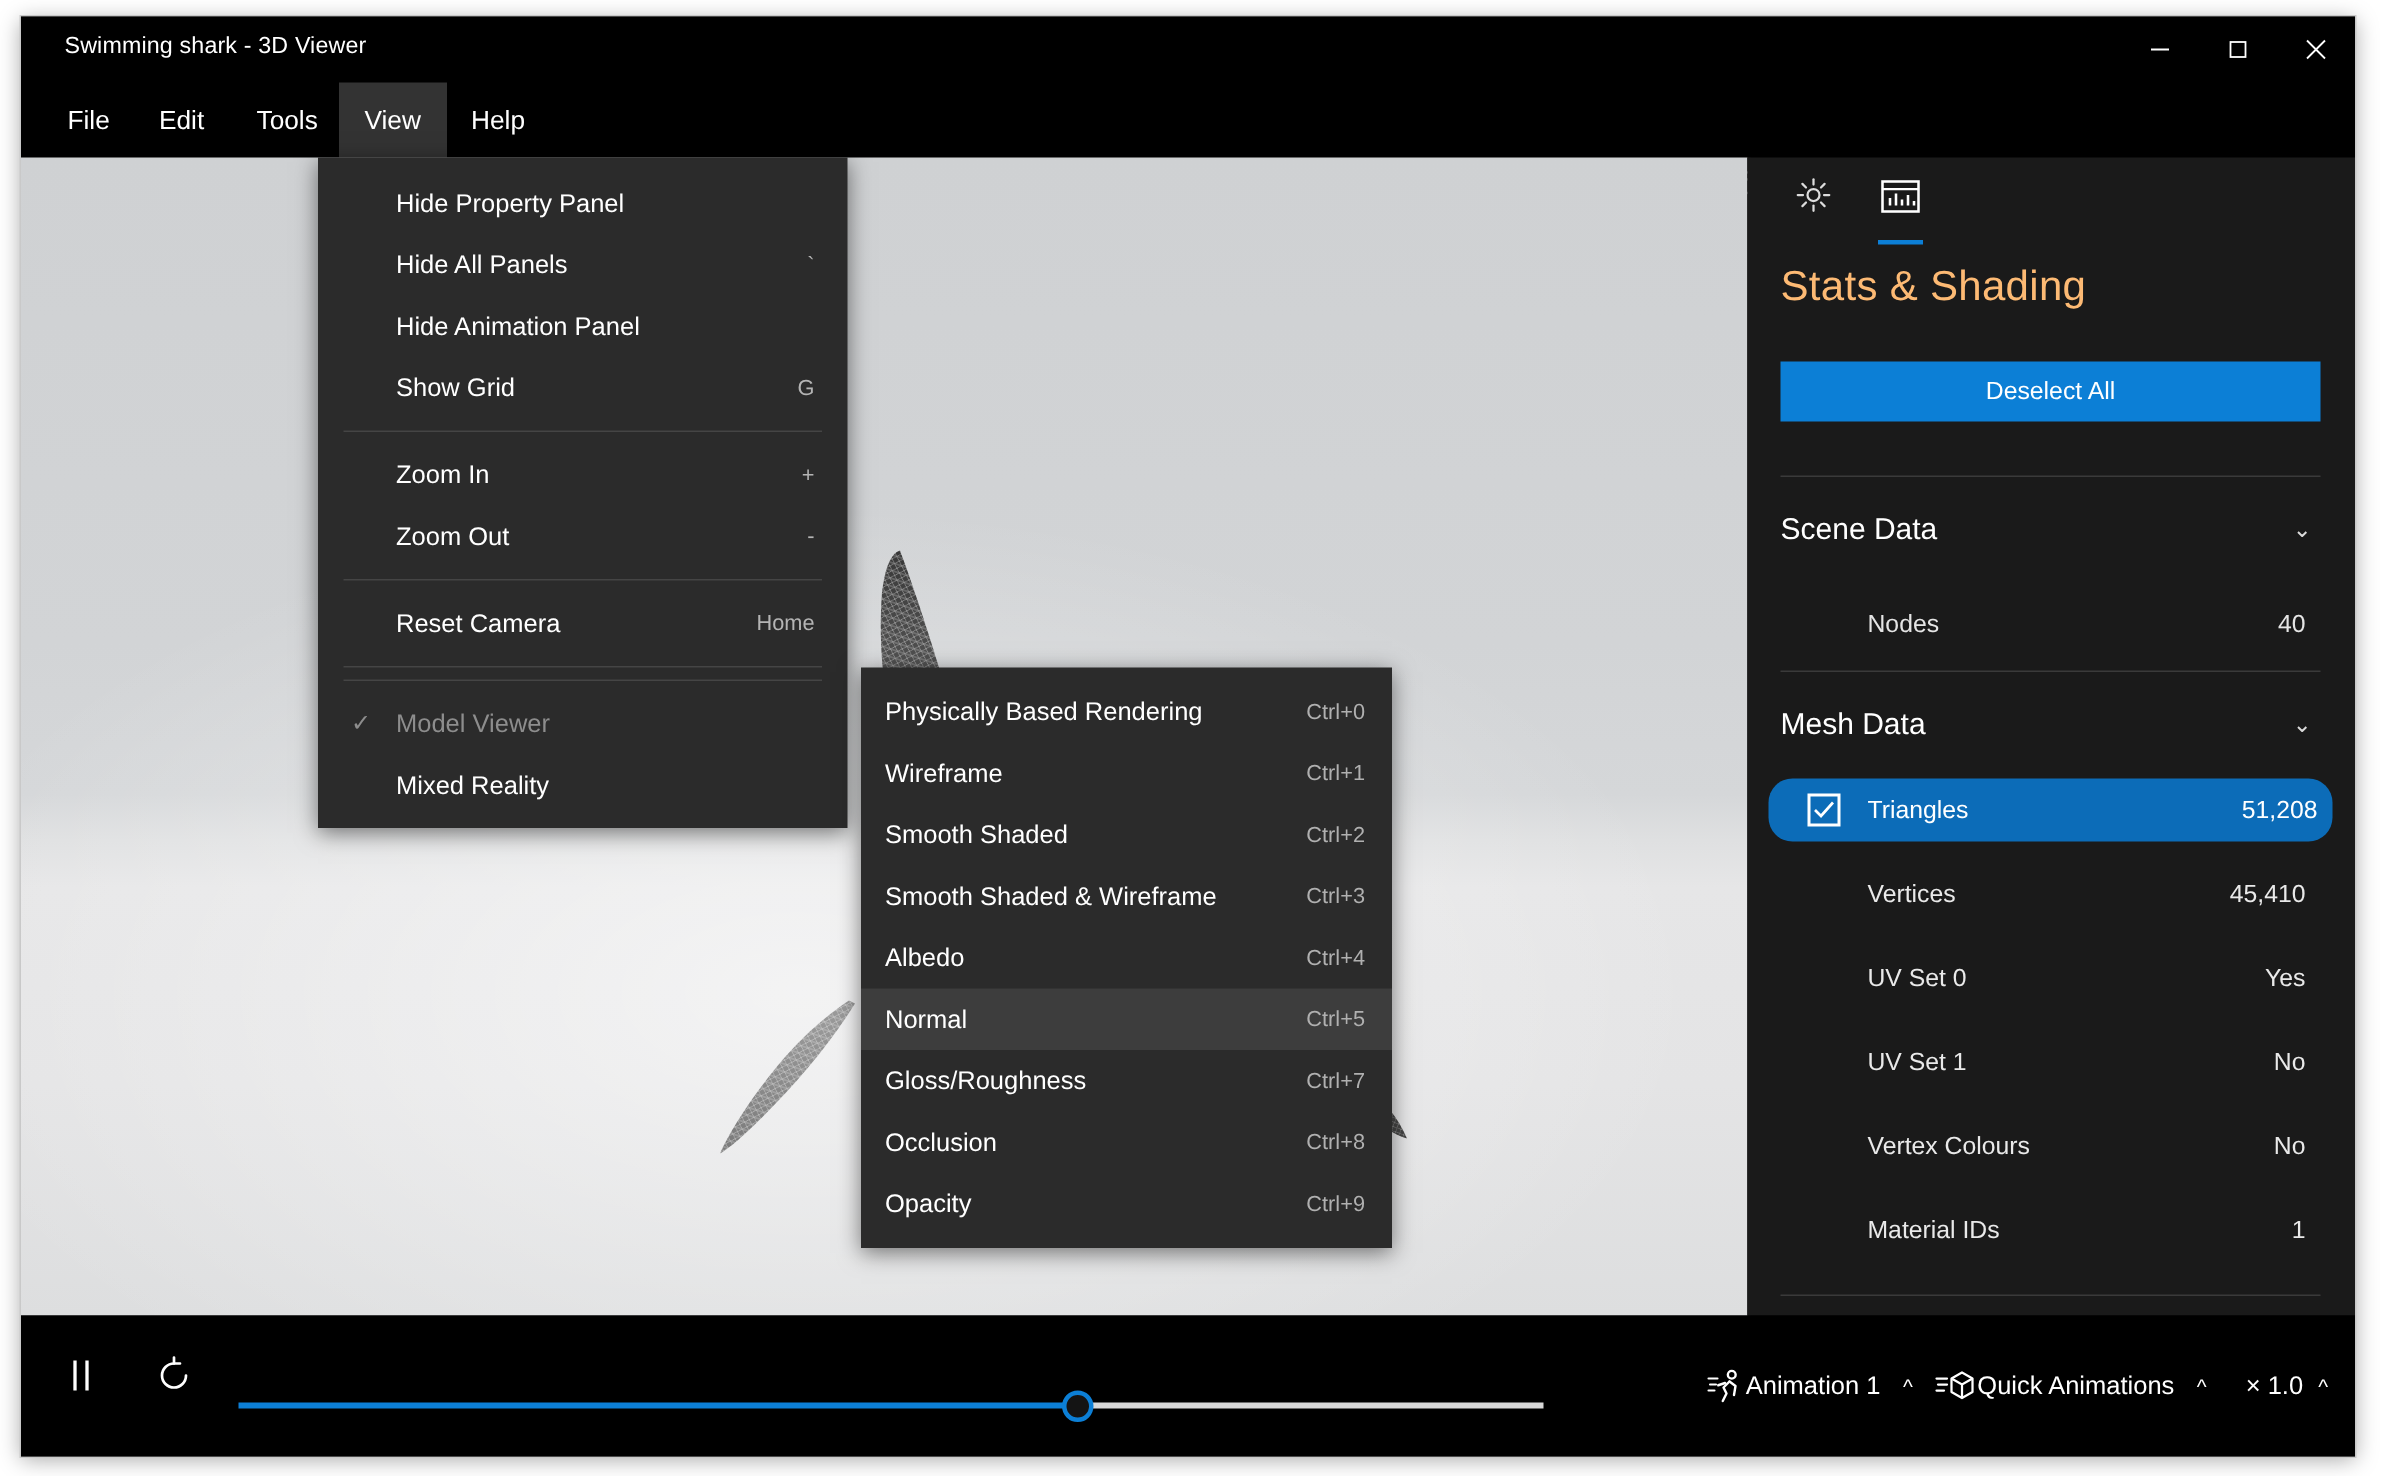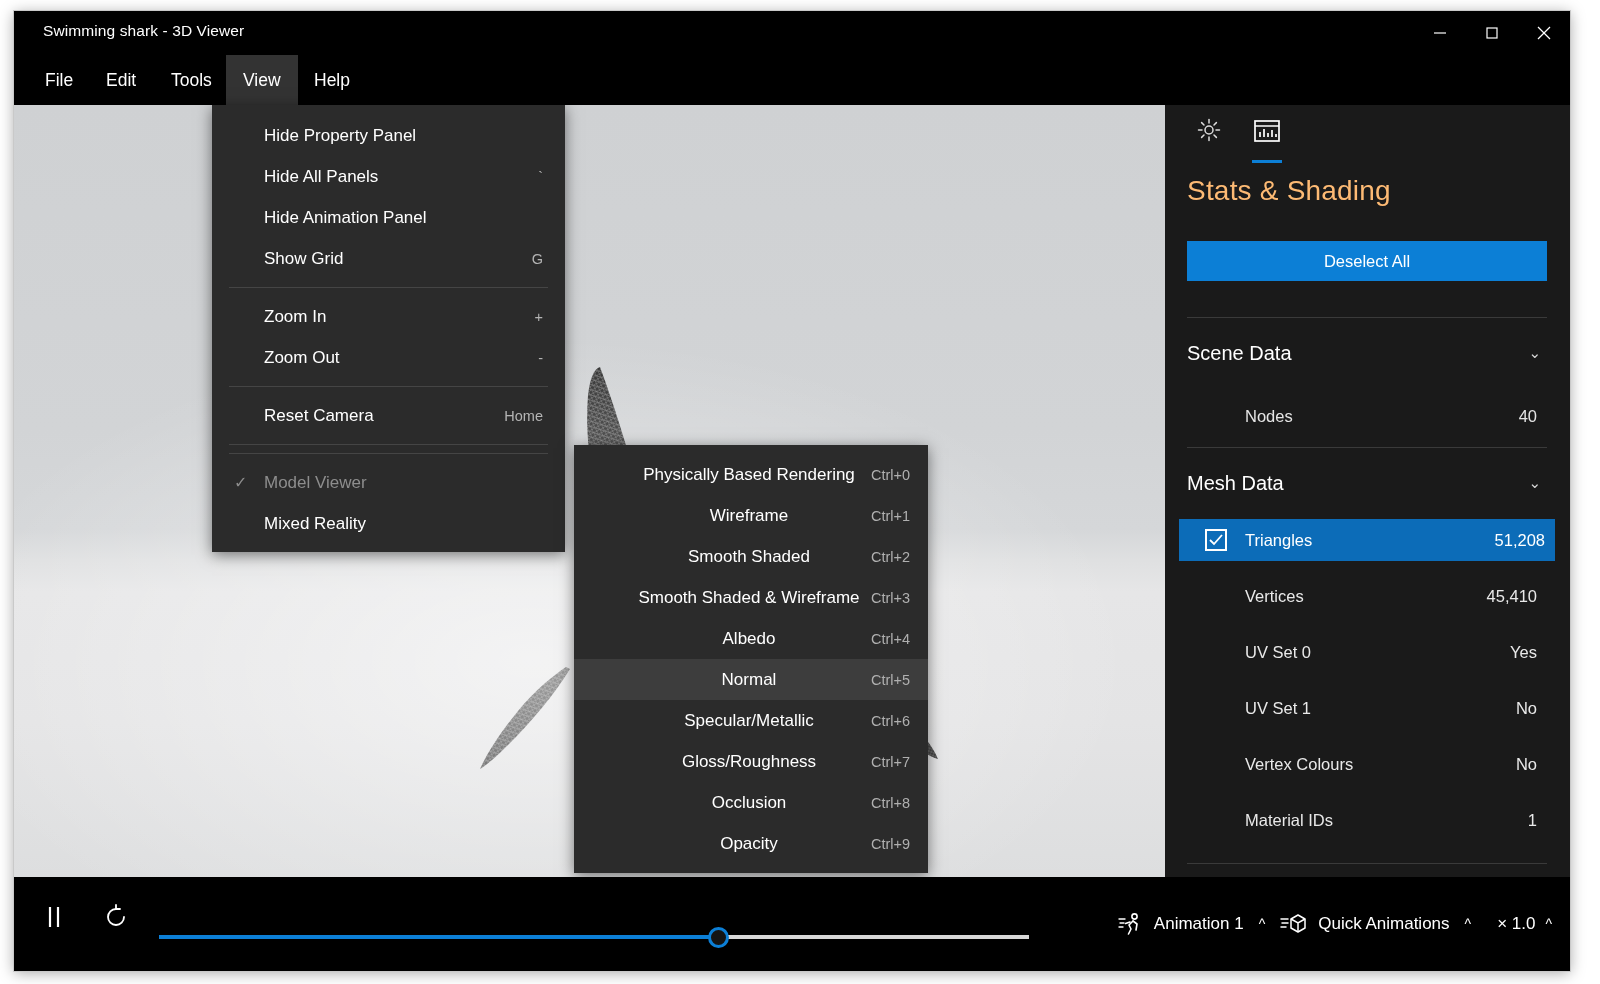--- a/index.html
+++ b/index.html
@@ -102,21 +102,20 @@
   
   .submenu{
     position:absolute;left:560px;top:434px;width:354px;
     background:#2b2b2b;box-shadow:0 3px 14px rgba(0,0,0,.5);
     padding:9px 0 9px 0;box-sizing:border-box;z-index:50;
   }
   .sm-item{
     position:relative;height:41px;display:flex;align-items:center;
     padding:0 20px 0 16px;font-size:17px;color:#ffffff;box-sizing:border-box;
     white-space:nowrap;
-    justify-content:center;
   }
   .sm-item.hover{background:#3d3d3d;}
   .sm-item .accel{
     position:absolute;right:18px;font-size:14.5px;color:#b0b0b0;
   }
 
   
   .rightpanel{
     position:absolute;left:1151px;top:94px;width:405px;height:772px;
     background:#1a1a1a;overflow:hidden;
@@ -143,21 +142,21 @@
     position:absolute;left:22px;width:360px;height:44px;display:flex;align-items:center;
     font-size:20px;color:#ffffff;
   }
   .rp-section .sc-chev{position:absolute;right:6px;font-size:15px;color:#dcdcdc;}
   .rp-row{
     position:absolute;left:22px;width:360px;height:42px;display:flex;align-items:center;
     font-size:16.5px;color:#e9e9e9;box-sizing:border-box;padding:0 10px 0 58px;
   }
   .rp-row .val{position:absolute;right:10px;}
   .rp-row.dim{color:#e5e5e5;}
-  .rp-row.sel{background:#0c6cb8;left:14px;width:376px;padding-left:66px;color:#ffffff;}
+  .rp-row.sel{background:#0c6cb8;left:14px;width:376px;padding-left:66px;color:#ffffff;border-radius:16px;}
   .rp-row .cbox{
     position:absolute;left:26px;width:22px;height:22px;border:2px solid #ffffff;
     box-sizing:border-box;display:flex;align-items:center;justify-content:center;
   }
   .rp-row .cbox svg{display:block;}
 
   
   .panel-edge{
     position:absolute;left:1151px;top:94px;width:2px;height:772px;background:#111;
   }
@@ -174,21 +173,21 @@
   .slider .track-done{position:absolute;left:0;top:8px;width:559px;height:3.5px;background:#0c7fd6;}
   .slider .track-rest{position:absolute;left:559px;top:8px;right:0;height:3.5px;background:#d8d8d8;}
   .slider .thumb{
     position:absolute;left:549px;top:0;width:21px;height:21px;border-radius:50%;
     background:#141414;border:3px solid #0c7fd6;box-sizing:border-box;
   }
   .ab-right{
     position:absolute;right:14px;top:0;height:94px;display:flex;align-items:center;
     color:#ffffff;font-size:17px;gap:0;
   }
-  .ab-item{display:flex;align-items:center;gap:10px;padding:0 11px;height:80px;}
+  .ab-item{display:flex;align-items:center;padding:0 11px;height:80px;}
   .ab-caret{font-size:14px;color:#ffffff;padding:0 4px;}
 </style>
 </head>
 <body>
 
 <div class="screen">
  <div class="window">
 
   <div class="titlebar">
     <div class="title-text">Swimming shark - 3D Viewer</div>
@@ -330,24 +329,20 @@
       <span>Smooth Shaded &amp; Wireframe</span>
       <span class="accel">Ctrl+3</span>
     </div>
     <div class="sm-item">
       <span>Albedo</span>
       <span class="accel">Ctrl+4</span>
     </div>
     <div class="sm-item hover">
       <span>Normal</span>
       <span class="accel">Ctrl+5</span>
-    </div>
-    <div class="sm-item">
-      <span>Specular/Metallic</span>
-      <span class="accel">Ctrl+6</span>
     </div>
     <div class="sm-item">
       <span>Gloss/Roughness</span>
       <span class="accel">Ctrl+7</span>
     </div>
     <div class="sm-item">
       <span>Occlusion</span>
       <span class="accel">Ctrl+8</span>
     </div>
     <div class="sm-item">

